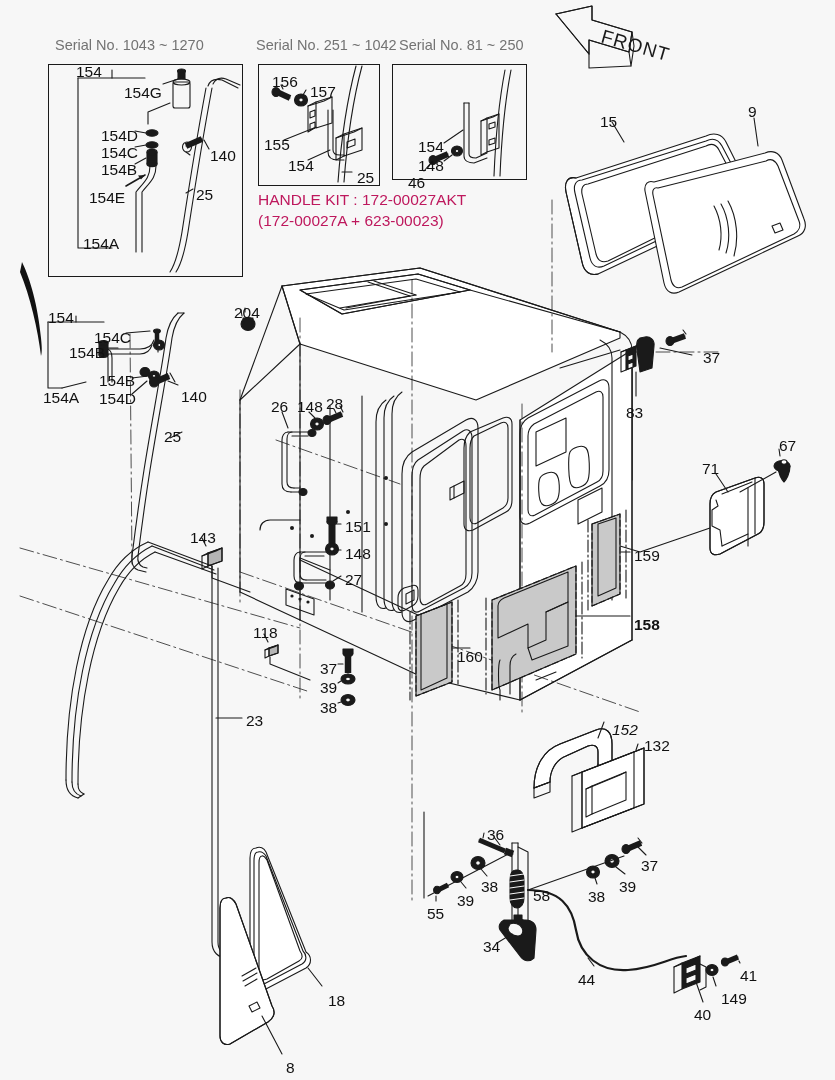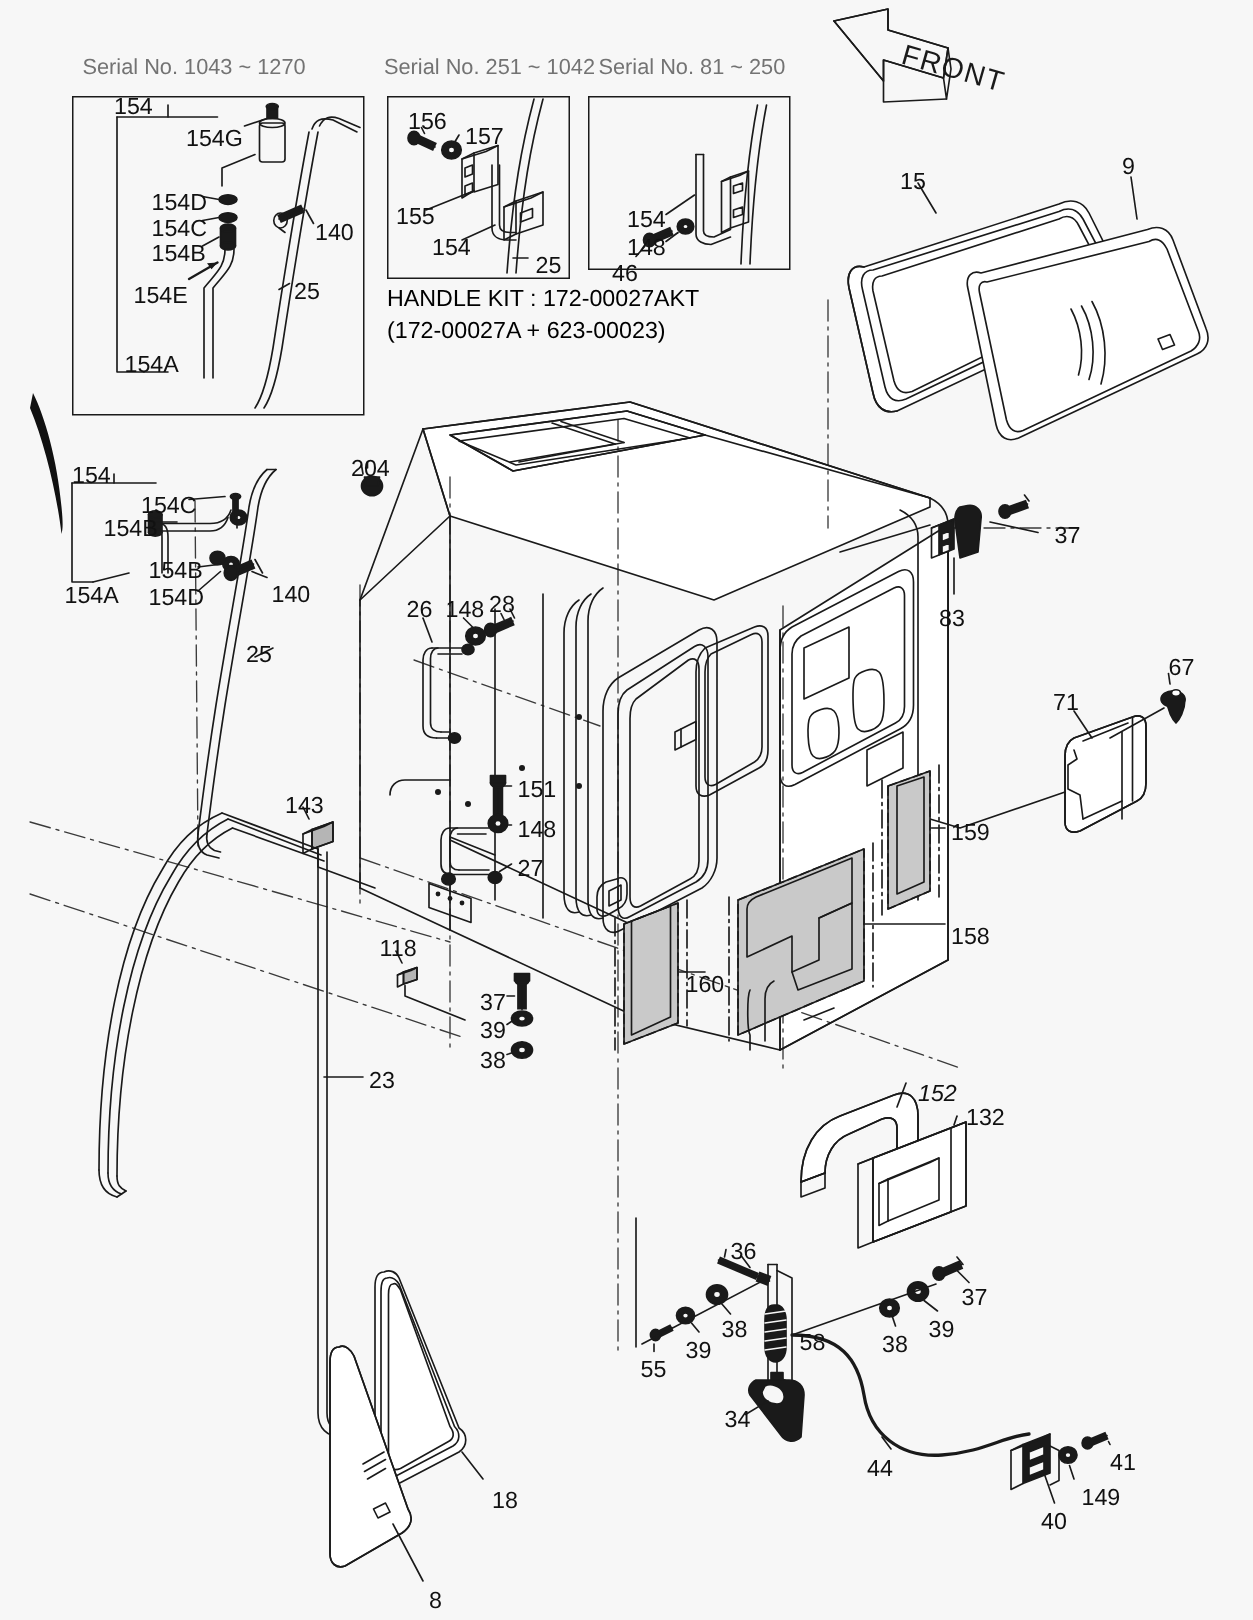--- a/index.html
+++ b/index.html
@@ -3,21 +3,21 @@
 <meta charset="utf-8">
 <style>
   html,body{margin:0;padding:0;background:#f7f7f7;}
   body{width:835px;height:1080px;position:relative;overflow:hidden;
        font-family:"Liberation Sans","DejaVu Sans",sans-serif;color:#111;}
   #stage{position:absolute;inset:0;width:835px;height:1080px;}
   svg.layer{position:absolute;left:0;top:0;width:835px;height:1080px;overflow:visible;}
   .lbl{position:absolute;font-size:15.5px;line-height:1;color:#111;white-space:nowrap;
        font-family:"Liberation Sans","DejaVu Sans",sans-serif;}
   .hdr{position:absolute;font-size:14.5px;white-space:nowrap;color:#737373;}
-  .kit{position:absolute;font-size:15.5px;white-space:nowrap;color:#000000;}
+  .kit{position:absolute;font-size:15.5px;white-space:nowrap;color:#be185d;}
   .box{position:absolute;border:1.6px solid #1a1a1a;background:transparent;}
 </style>
 </head>
 <body>
 
 <div id="stage">
 
   <div class="box" style="left:48px;top:64px;width:193px;height:211px;"></div>
   <div class="box" style="left:258px;top:64px;width:120px;height:120px;"></div>
   <div class="box" style="left:392px;top:64px;width:133px;height:114px;"></div>
@@ -687,21 +687,21 @@
       <div class="lbl" style="left: 702px; top: 461px;">71</div>
       <div class="lbl" style="left: 271px; top: 399px;">26</div>
       <div class="lbl" style="left: 297px; top: 399px;">148</div>
       <div class="lbl" style="left: 326px; top: 396px; text-align: center;">28</div>
       <div class="lbl" style="left: 345px; top: 519px;">151</div>
       <div class="lbl" style="left: 345px; top: 546px;">148</div>
       <div class="lbl" style="left: 345px; top: 572px;">27</div>
       <div class="lbl" style="left: 190px; top: 530px;">143</div>
       <div class="lbl" style="left: 253px; top: 625px;">118</div>
       <div class="lbl" style="left: 634px; top: 548px;">159</div>
-      <div class="lbl" style="left: 634px; top: 617px;">158</div>
+      <div class="lbl" style="left: 634px; top: 617px; font-weight: bold;">158</div>
       <div class="lbl" style="left: 457px; top: 649px;">160</div>
       <div class="lbl" style="left: 320px; top: 661px;">37</div>
       <div class="lbl" style="left: 320px; top: 680px;">39</div>
       <div class="lbl" style="left: 320px; top: 700px;">38</div>
       <div class="lbl" style="left: 246px; top: 713px;">23</div>
       <div class="lbl" style="left: 612px; top: 722px; font-style: italic;">152</div>
       <div class="lbl" style="left: 644px; top: 738px;">132</div>
       <div class="lbl" style="left: 487px; top: 827px;">36</div>
       <div class="lbl" style="left: 641px; top: 858px;">37</div>
       <div class="lbl" style="left: 481px; top: 879px;">38</div>

